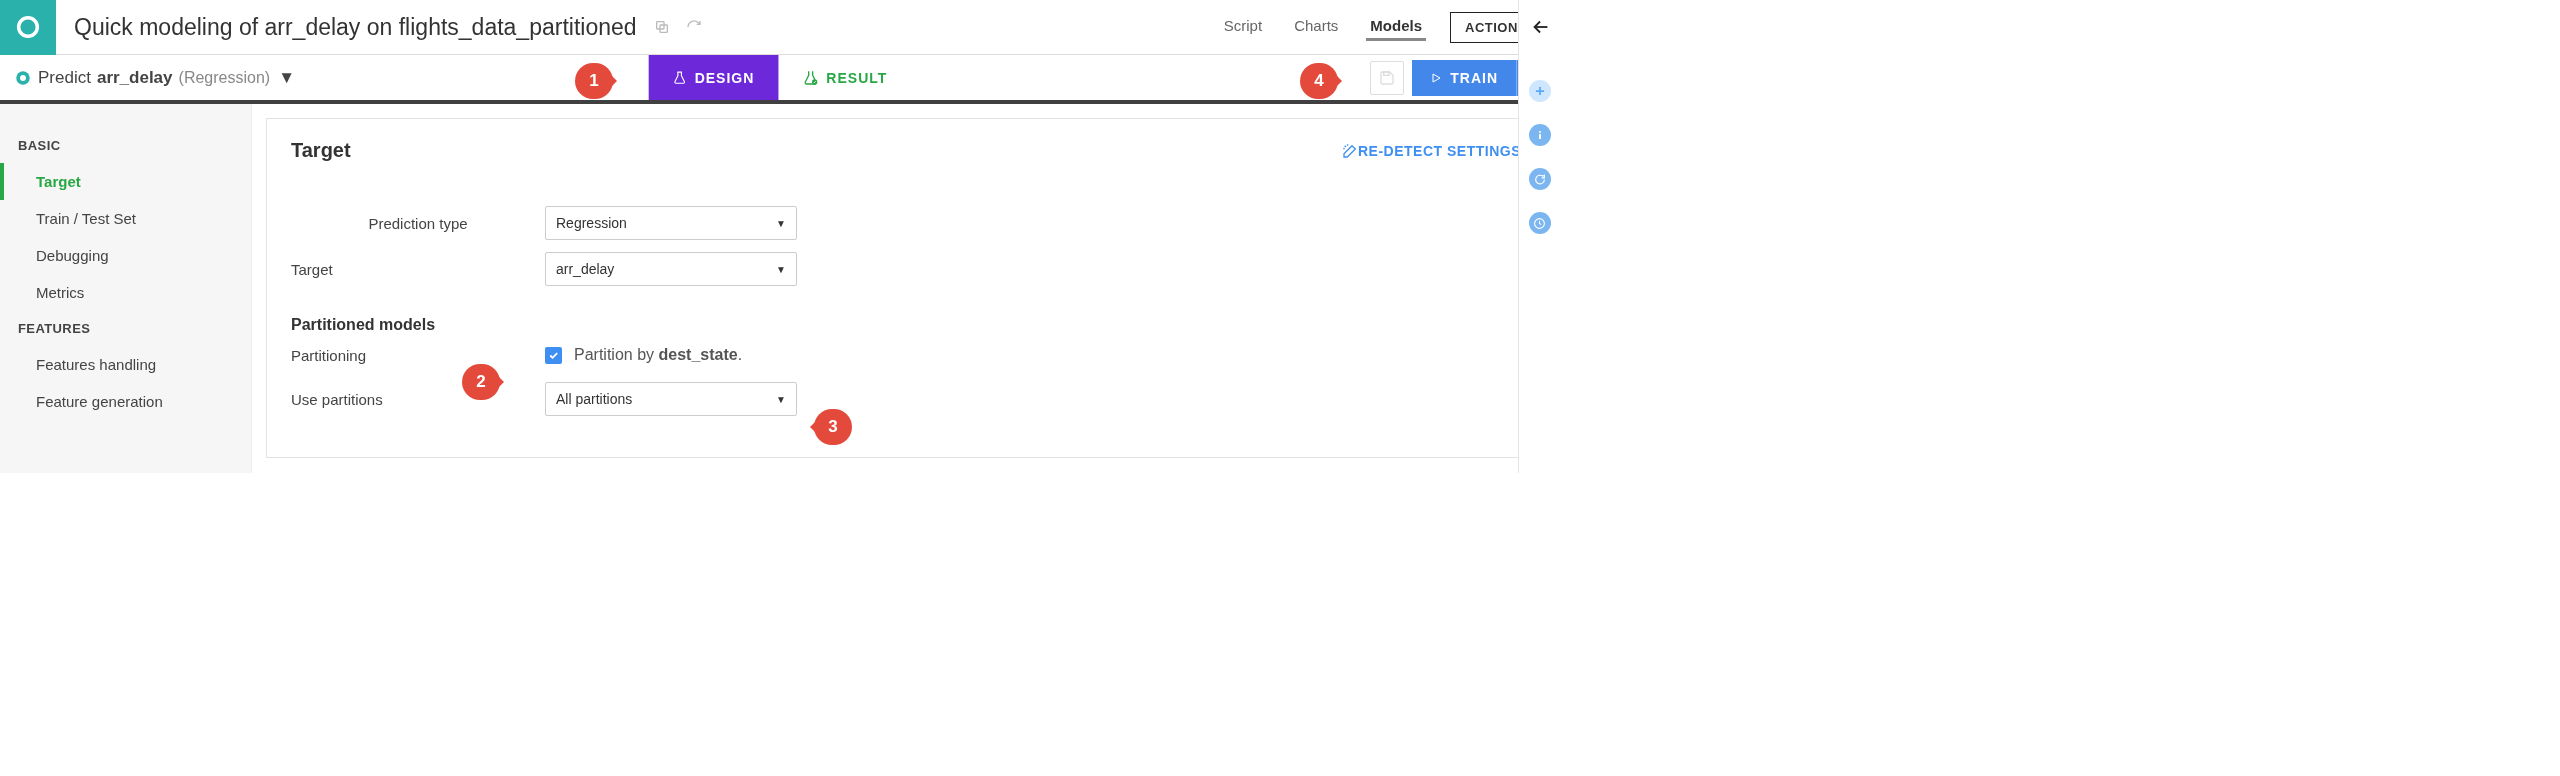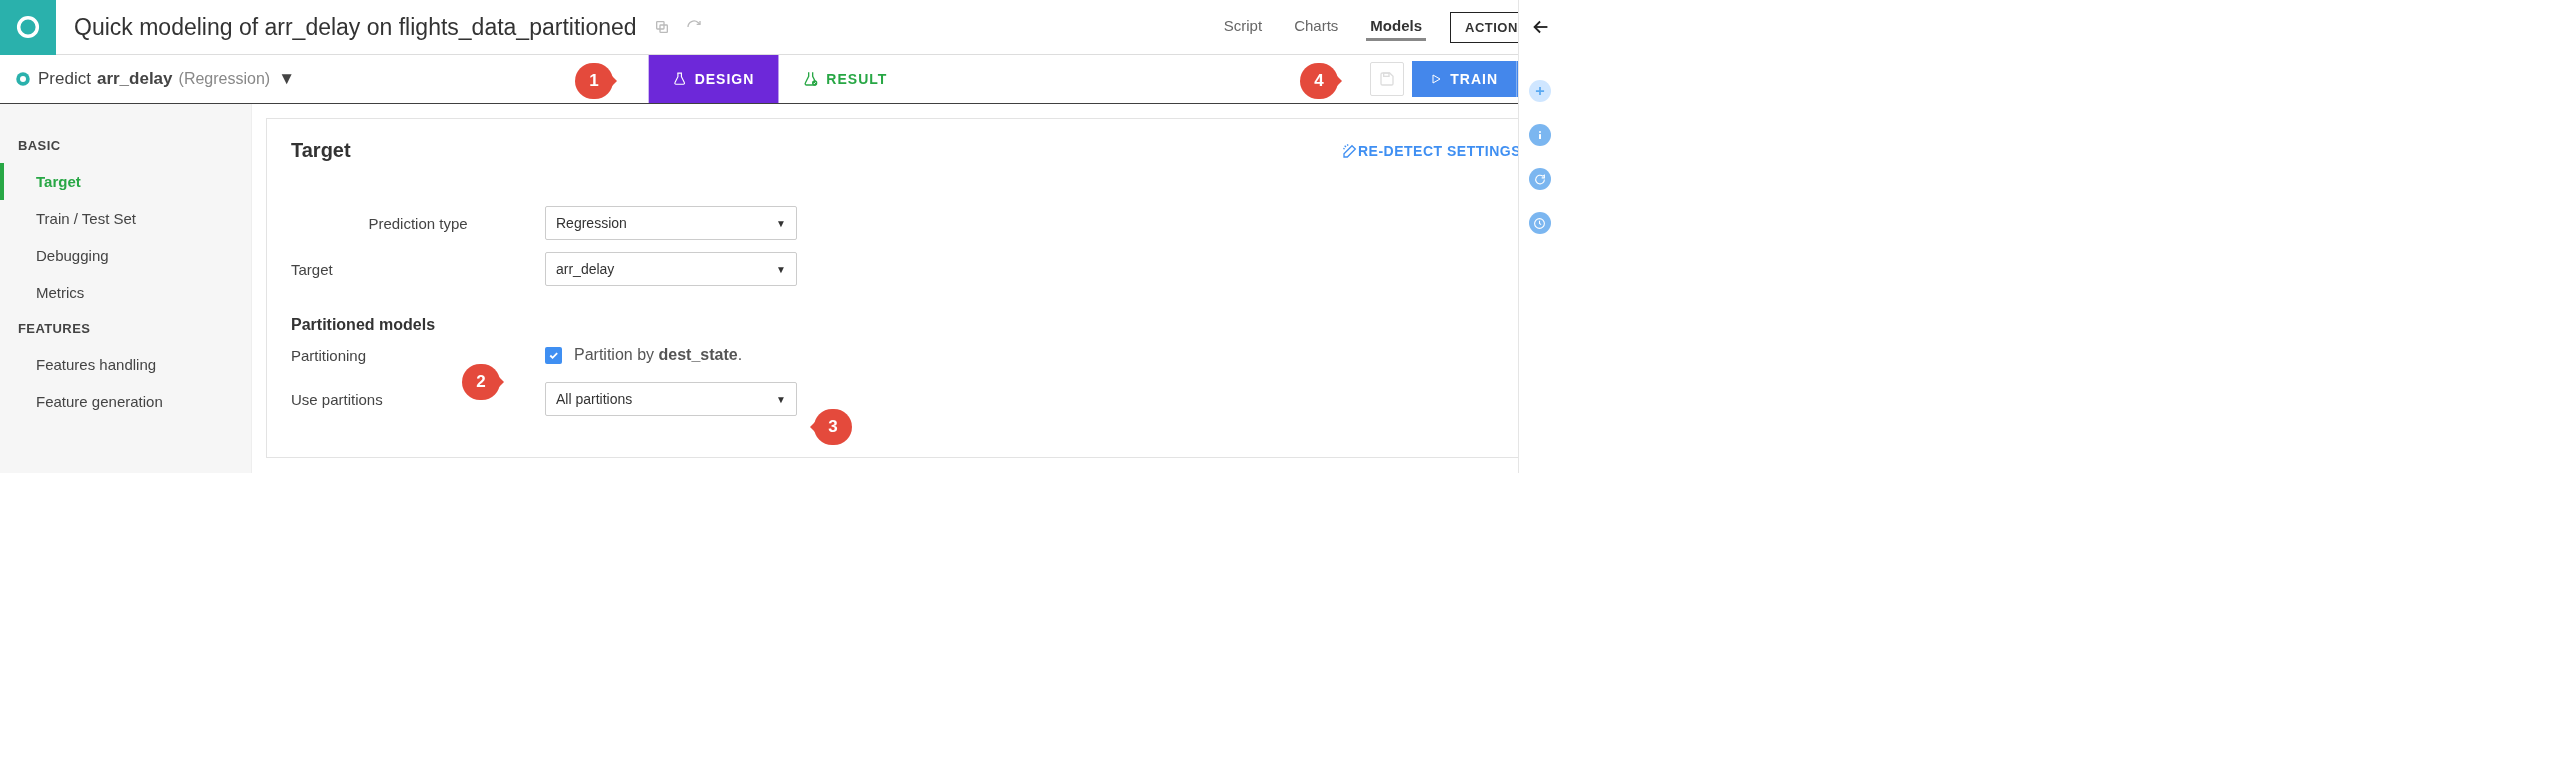--- a/index.html
+++ b/index.html
@@ -11,21 +11,21 @@
 .page-title { font-size: 23px; font-weight: 500; color: #333; margin-left: 18px; flex: 0 1 auto; }
 .title-actions { margin-left: 14px; display: flex; gap: 10px; }
 .icon-btn-small { width: 22px; height: 22px; display: flex; align-items: center; justify-content: center; color: #bbb; border: 1px solid transparent; border-radius: 2px; cursor: pointer; }
 .top-nav { margin-left: auto; display: flex; align-items: center; gap: 24px; }
 .top-nav-item { font-size: 15px; color: #666; cursor: pointer; padding: 4px 4px; border-bottom: 3px solid transparent; text-align: right; }
 .top-nav-item.active { color: #333; font-weight: 600; border-bottom-color: #888; }
 .actions-btn { border: 1px solid #222; padding: 7px 14px; font-size: 13px; font-weight: 700; letter-spacing: 0.5px; cursor: pointer; background: #fff; }
 .back-btn { margin-left: 16px; cursor: pointer; }
 
 
-.sub-bar { display: flex; align-items: center; height: 49px; border-bottom: 1px solid #404040; padding: 0 10px; position: relative; }
+.sub-bar { display: flex; align-items: center; height: 49px; border-bottom: 4px solid #404040; padding: 0 10px; position: relative; }
 .predict-label { display: flex; align-items: center; gap: 6px; font-size: 17px; color: #2ab1ac; margin-left: 4px; }
 .predict-strong { font-weight: 600; color: #444; }
 .predict-suffix { color: #888; font-size: 16px; }
 .caret-down { margin-left: 2px; color: #444; }
 .center-tabs { position: absolute; left: 50%; transform: translateX(-50%); top: 0; bottom: 0; display: flex; align-items: stretch; }
 .tab-seg { display: flex; align-items: center; gap: 8px; padding: 0 24px; font-size: 14px; font-weight: 700; letter-spacing: 1px; cursor: pointer; }
 .tab-seg.design { background: #6d28d9; color: #fff; }
 .tab-seg.result { color: #28a745; background: #fff; border: none; }
 .right-train { margin-left: auto; display: flex; align-items: center; gap: 8px; }
 .save-box { width: 34px; height: 34px; border: 1px solid #ddd; border-radius: 2px; display: flex; align-items: center; justify-content: center; color: #ddd; cursor: pointer; }

